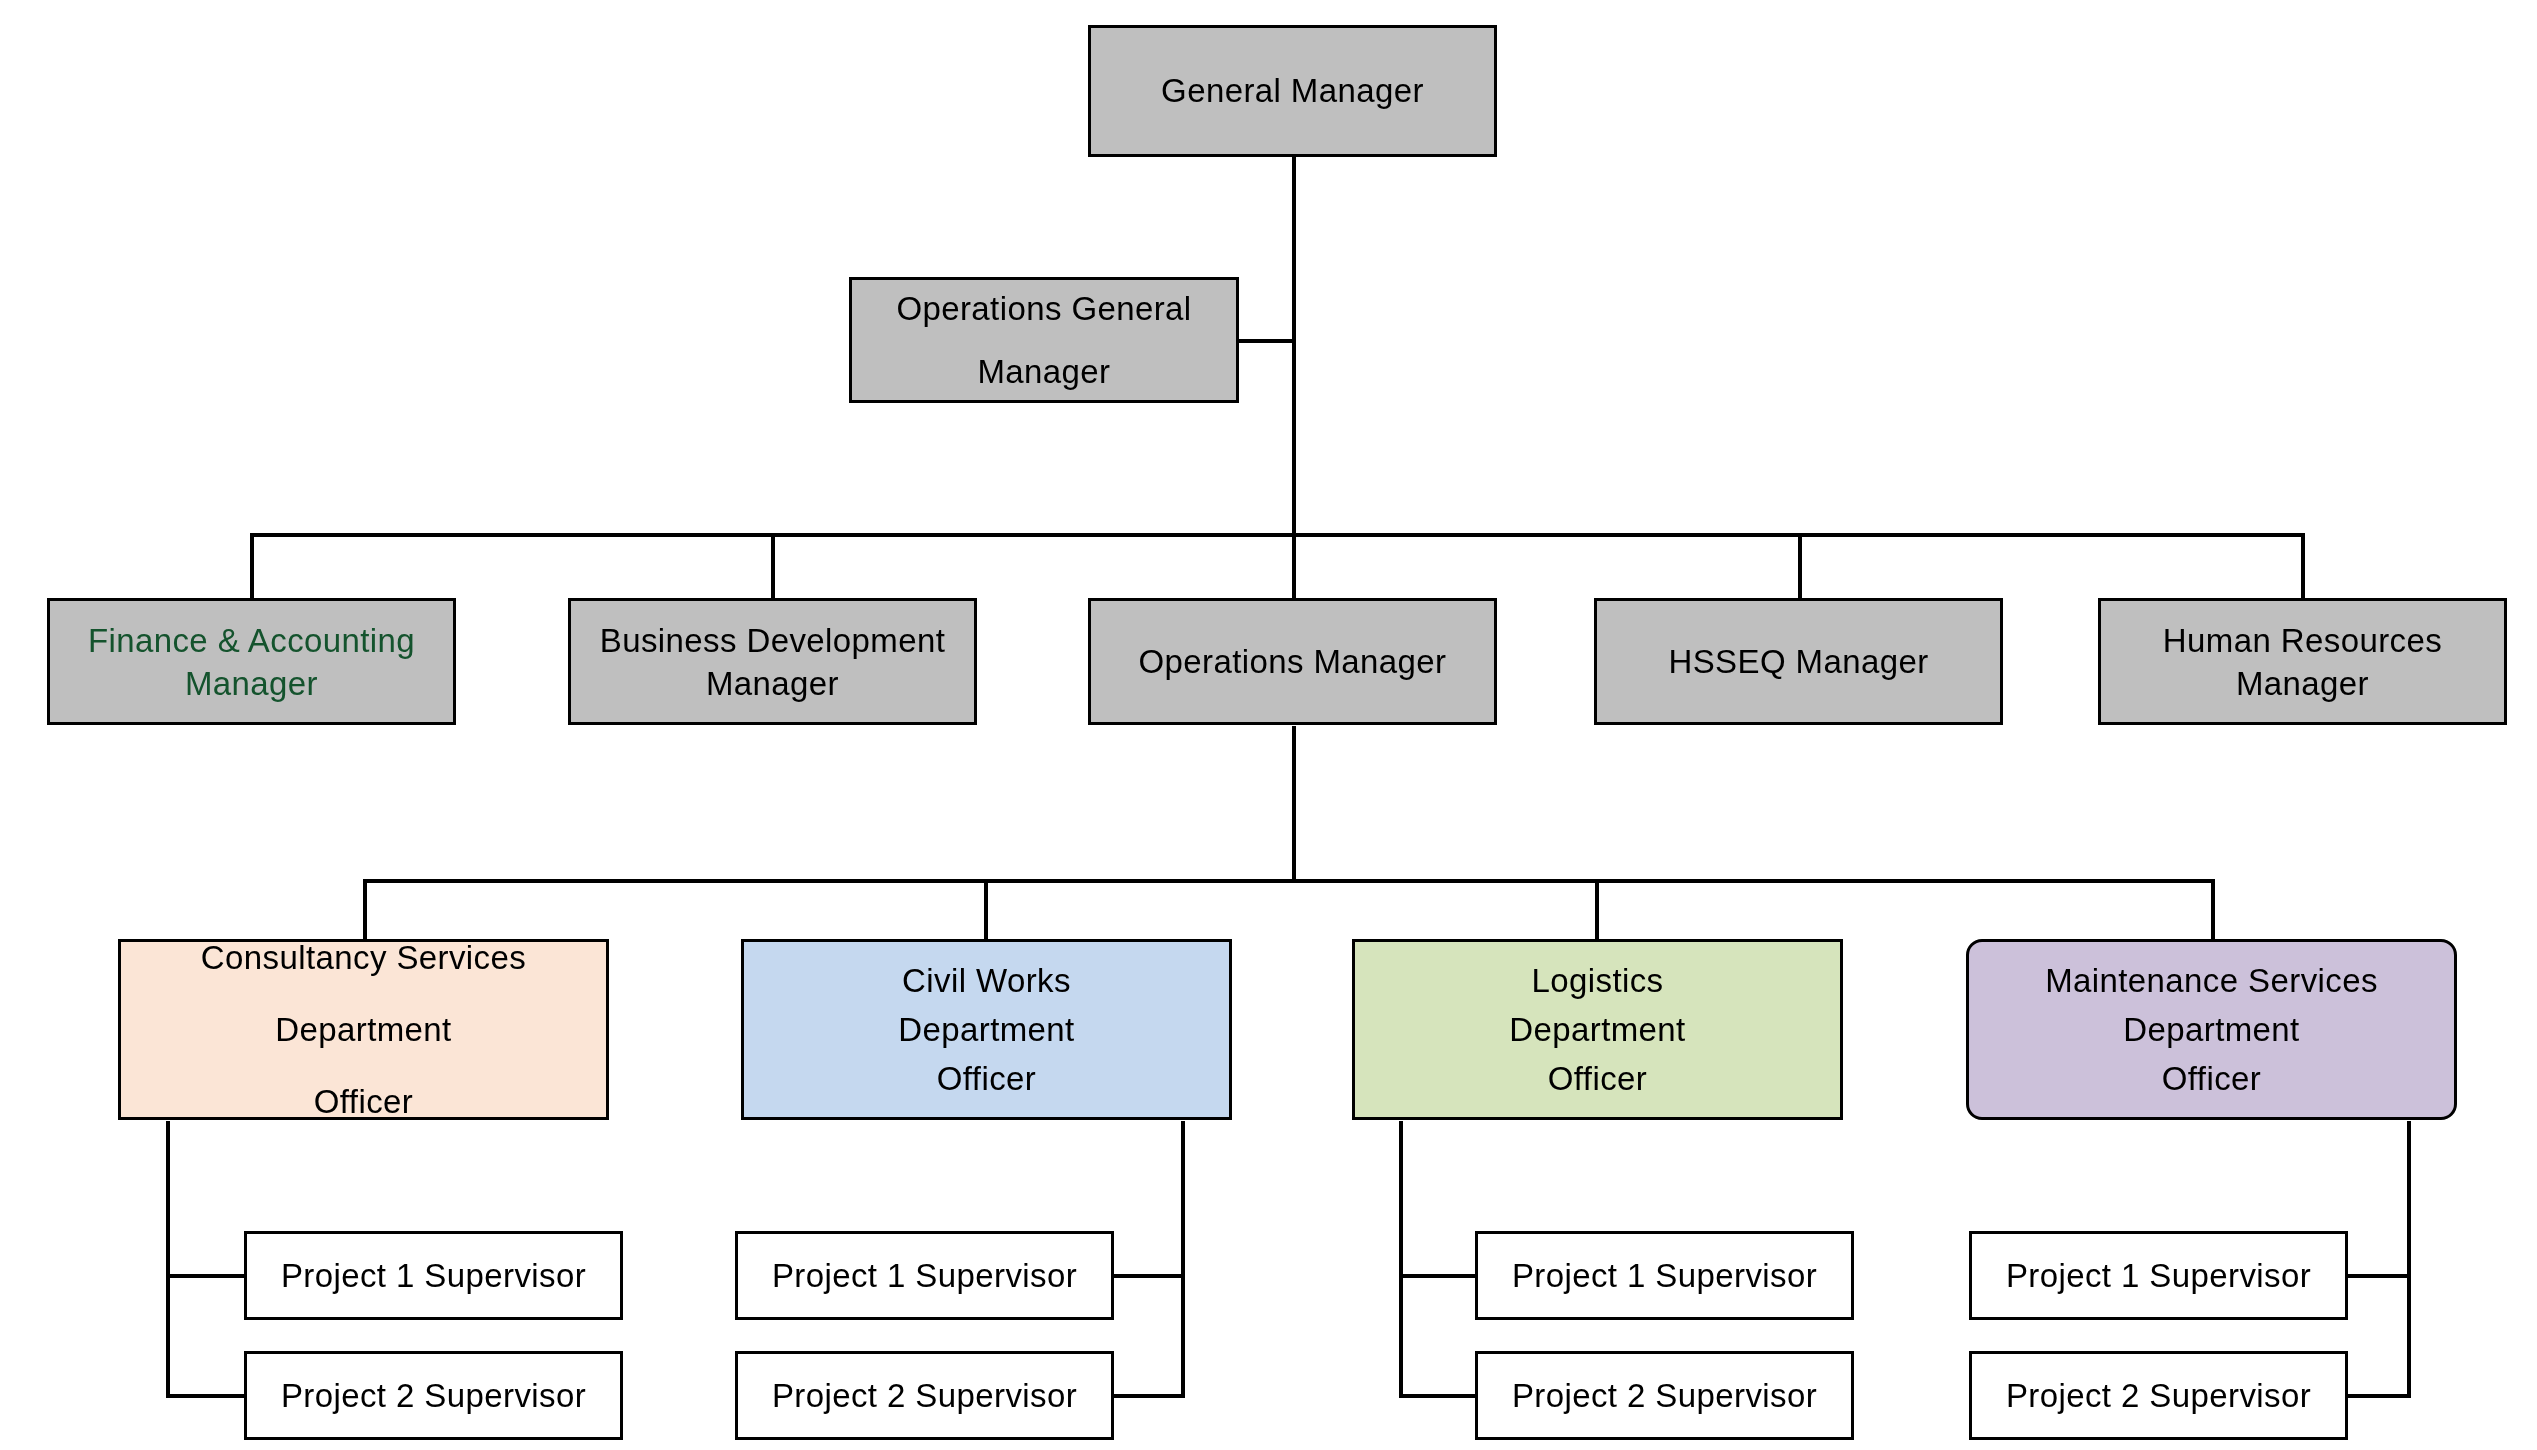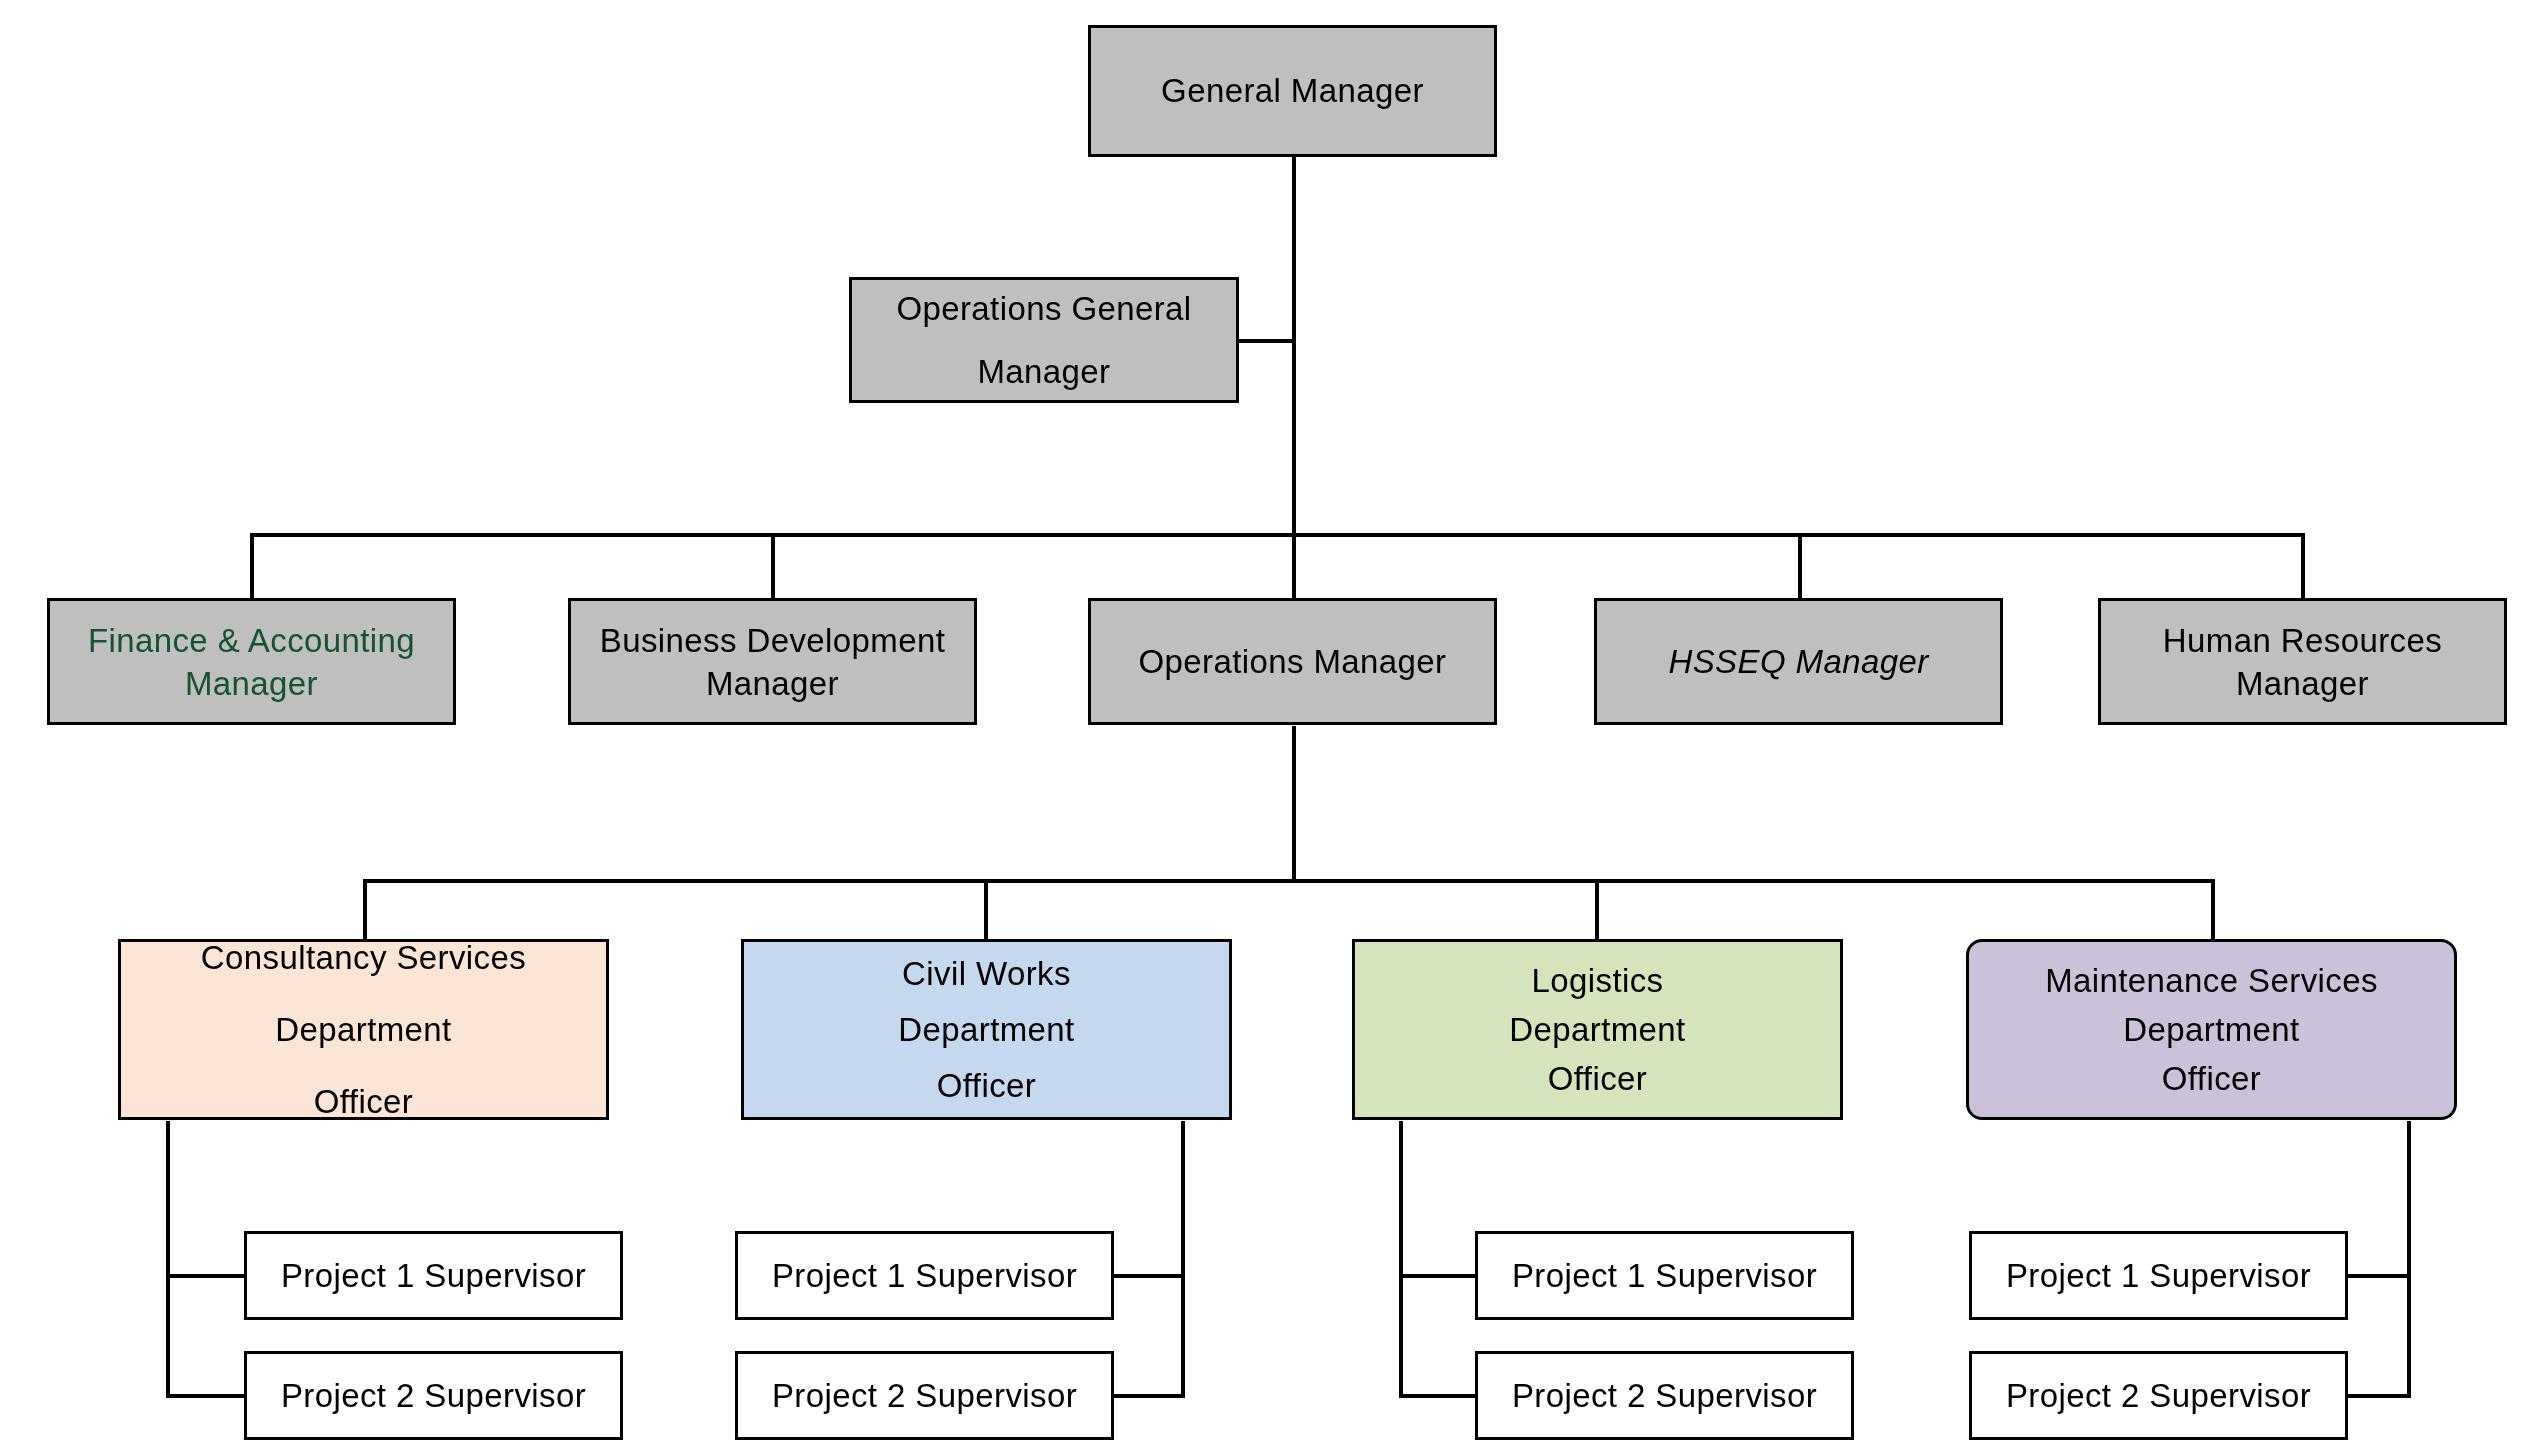--- a/index.html
+++ b/index.html
@@ -79,32 +79,32 @@
       <div class="line" style="line-height: 43px;">Manager</div>
     </div>
     <div class="node" style="left: 568px; top: 598px; width: 409px; height: 127px; background: rgb(191, 191, 191); border-color: rgb(0, 0, 0); border-width: 3.7px; color: rgb(0, 0, 0);">
       <div class="line" style="line-height: 43px;">Business Development</div>
       <div class="line" style="line-height: 43px;">Manager</div>
     </div>
     <div class="node" style="left: 1088px; top: 598px; width: 409px; height: 127px; background: rgb(191, 191, 191); border-color: rgb(0, 0, 0); border-width: 3.7px; color: rgb(0, 0, 0);">
       <div class="line" style="line-height: 40px;">Operations Manager</div>
     </div>
     <div class="node" style="left: 1594px; top: 598px; width: 409px; height: 127px; background: rgb(191, 191, 191); border-color: rgb(0, 0, 0); border-width: 3.7px; color: rgb(0, 0, 0);">
-      <div class="line" style="line-height: 40px; font-style: italic;">HSSEQ Manager</div>
+      <div class="line" style="line-height: 40px;">HSSEQ Manager</div>
     </div>
     <div class="node" style="left: 2098px; top: 598px; width: 409px; height: 127px; background: rgb(191, 191, 191); border-color: rgb(0, 0, 0); border-width: 3.7px; color: rgb(0, 0, 0);">
       <div class="line" style="line-height: 43px; text-align: center;">Human Resources</div>
       <div class="line" style="line-height: 43px;">Manager</div>
     </div>
     <div class="node" style="left: 118px; top: 939px; width: 491px; height: 181px; background: rgb(251, 229, 214); border-color: rgb(0, 0, 0); border-width: 3.7px; color: rgb(0, 0, 0); gap: 23px;">
       <div class="line" style="line-height: 49px;">Consultancy Services</div>
       <div class="line" style="line-height: 49px;">Department</div>
       <div class="line" style="line-height: 49px;">Officer</div>
     </div>
-    <div class="node" style="left: 741px; top: 939px; width: 491px; height: 181px; background: rgb(197, 216, 239); border-color: rgb(0, 0, 0); border-width: 3.7px; color: rgb(0, 0, 0); gap: 7px;">
+    <div class="node" style="left: 741px; top: 939px; width: 491px; height: 181px; background: rgb(197, 216, 239); border-color: rgb(0, 0, 0); border-width: 3.7px; color: rgb(0, 0, 0);">
       <div class="line" style="line-height: 49px;">Civil Works</div>
       <div class="line" style="line-height: 49px;">Department</div>
       <div class="line" style="line-height: 49px;">Officer</div>
     </div>
     <div class="node" style="left: 1352px; top: 939px; width: 491px; height: 181px; background: rgb(214, 228, 188); border-color: rgb(0, 0, 0); border-width: 3.7px; color: rgb(0, 0, 0);">
       <div class="line" style="line-height: 49px;">Logistics</div>
       <div class="line" style="line-height: 49px;">Department</div>
       <div class="line" style="line-height: 49px;">Officer</div>
     </div>
     <div class="node" style="left: 1966px; top: 939px; width: 491px; height: 181px; background: rgb(204, 193, 218); border-color: rgb(0, 0, 0); border-width: 3.7px; color: rgb(0, 0, 0); border-radius: 16px;">

